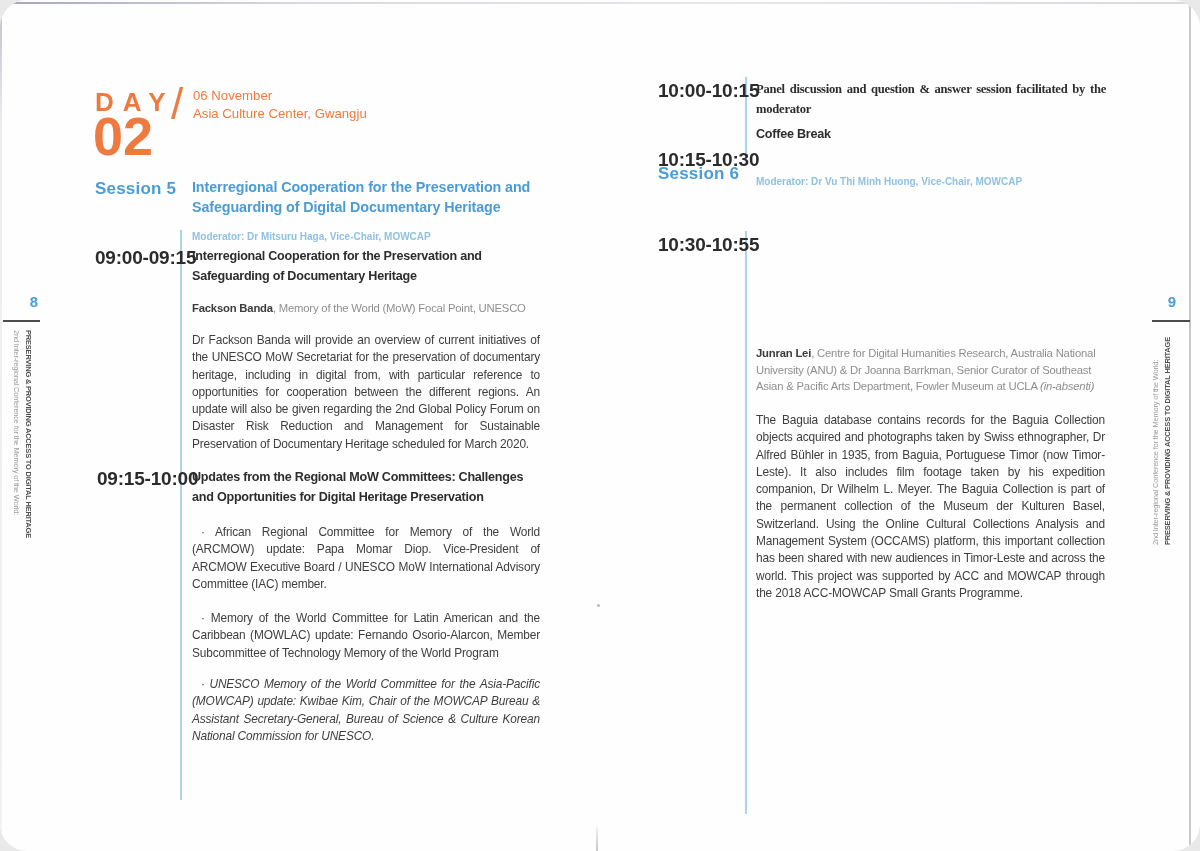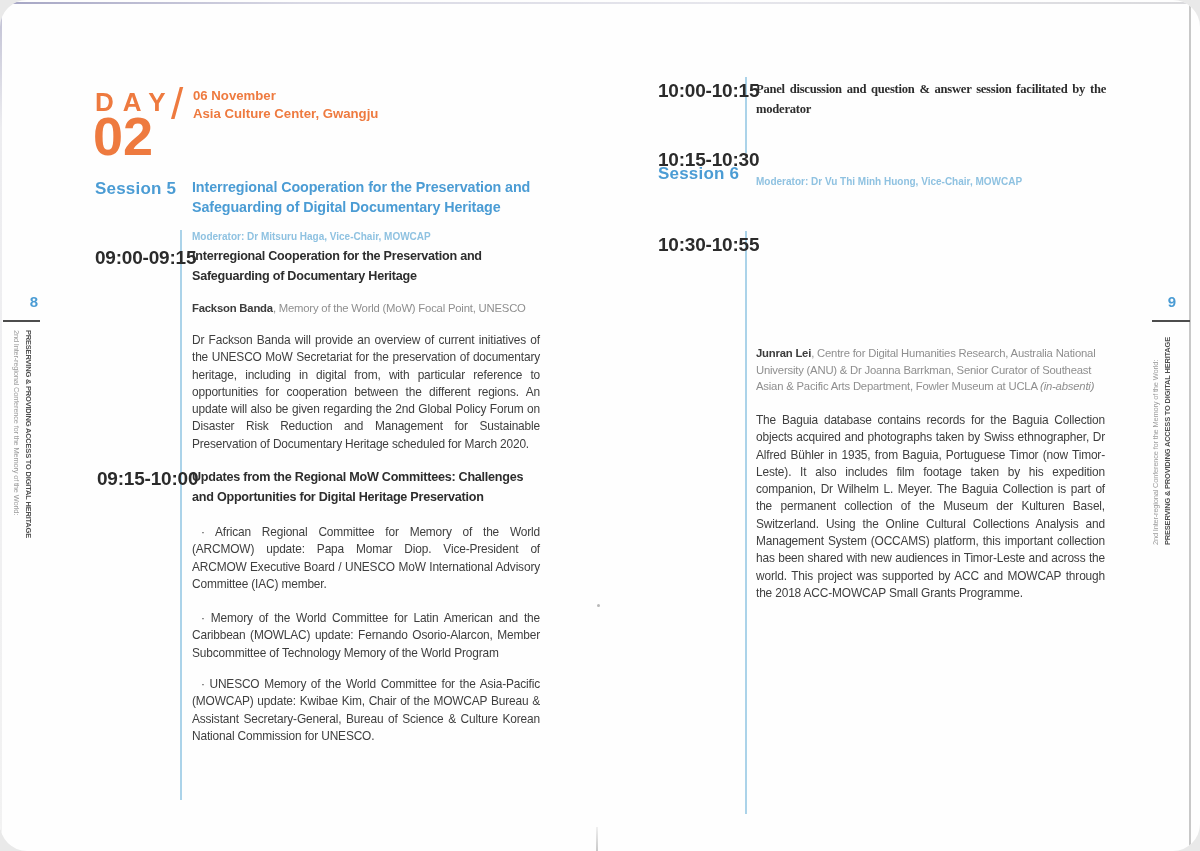--- a/index.html
+++ b/index.html
@@ -15,21 +15,21 @@
   .edge-top{left:0;top:2px;width:100%;height:2px;background:linear-gradient(90deg,#a5a5c4,#d8d8e4 25%,#e6e6ec 60%,#d9d9dc);}
   .edge-left{left:0;top:0;width:2px;height:100%;background:linear-gradient(#bdbdd2,#ededf0 15%,#f2f2f2);}
   .edge-right{left:1189px;top:0;width:2px;height:100%;background:#c8c8c8;}
   .speck{left:597px;top:604px;width:3px;height:3px;border-radius:50%;background:#b8b8b8;}
   .fold{left:596px;top:827px;width:2px;height:24px;background:linear-gradient(#f0f0f0,#c9c9c9);}
 
   
   .day-label{font-size:26px;font-weight:bold;letter-spacing:9px;color:var(--orange);}
   .day-number{font-size:54px;line-height:50px;font-weight:bold;color:var(--orange);}
   .day-slash{font-size:44px;line-height:44px;font-weight:400;color:var(--orange);}
-  .day-meta{font-size:13.2px;line-height:17.5px;font-weight:bold;color:var(--orange);}
+  .day-meta{font-size:13.2px;line-height:17.5px;font-weight:normal;color:var(--orange);}
 
   
   .session-label{font-size:17px;font-weight:bold;color:var(--blue);letter-spacing:.2px;}
   .session-title{font-size:14.3px;line-height:20px;font-weight:bold;color:var(--blue);letter-spacing:-.1px;}
   .moderator{font-size:10px;line-height:12px;color:var(--ltblue);margin-top:14px;font-weight:bold;}
 
   
   .time{font-size:19px;font-weight:bold;color:#2b2b2b;letter-spacing:-.2px;}
   .rtitle{font-size:12.6px;line-height:19.8px;font-weight:bold;color:#2d2d2d;letter-spacing:-.25px;}
   .just{text-align:justify;font-family:Liberation Serif, serif;}
@@ -83,35 +83,36 @@
   <div class="abs rtitle" style="left:192px;top:247px;width:350px;">Interregional Cooperation for the Preservation and Safeguarding of Documentary Heritage</div>
   <div class="abs speaker" style="left:192px;top:300px;width:352px;">
     <span class="nm">Fackson Banda</span><span>, Memory of the World (MoW) Focal Point, UNESCO</span>
   </div>
   <div class="abs body-par" style="left:192px;top:332px;width:348px;">Dr Fackson Banda will provide an overview of current initiatives of the UNESCO MoW Secretariat for the preservation of documentary heritage, including in digital from, with particular reference to opportunities for cooperation between the different regions. An update will also be given regarding the 2nd Global Policy Forum on Disaster Risk Reduction and Management for Sustainable Preservation of Documentary Heritage scheduled for March 2020.</div>
 
   <div class="abs time" style="left:97px;top:468px;">09:15-10:00</div>
   <div class="abs rtitle" style="left:192px;top:468px;width:350px;">Updates from the Regional MoW Committees: Challenges and Opportunities for Digital Heritage Preservation</div>
   <div class="abs body-par bullet" style="left:192px;top:524px;width:348px;">· African Regional Committee for Memory of the World (ARCMOW) update: Papa Momar Diop. Vice-President of ARCMOW Executive Board / UNESCO MoW International Advisory Committee (IAC) member.</div>
   <div class="abs body-par bullet" style="left:192px;top:610px;width:348px;">· Memory of the World Committee for Latin American and the Caribbean (MOWLAC) update: Fernando Osorio-Alarcon, Member Subcommittee of Technology Memory of the World Program</div>
-  <div class="abs body-par bullet" style="left:192px;top:676px;width:348px;">· UNESCO Memory of the World Committee for the Asia-Pacific (MOWCAP) update: Kwibae Kim, Chair of the MOWCAP Bureau &amp; Assistant Secretary-General, Bureau of Science &amp; Culture Korean National Commission for UNESCO.</div>
+  <div class="abs body-par bullet" style="left:192px;top:676px;width:348px;font-style:italic;">· UNESCO Memory of the World Committee for the Asia-Pacific (MOWCAP) update: Kwibae Kim, Chair of the MOWCAP Bureau &amp; Assistant Secretary-General, Bureau of Science &amp; Culture Korean National Commission for UNESCO.</div>
 
   <div class="abs pagenum" style="left:0;top:293px;width:38px;text-align:right;">8</div>
   <div class="abs pagerule" style="left:3px;top:320px;width:37px;"></div>
   <div class="abs spine spine-l" style="left:10px;top:330px;">
     <div class="spine-light">2nd Inter-regional Conference for the Memory of the World:</div>
     <div class="spine-bold">PRESERVING &amp; PROVIDING ACCESS TO DIGITAL HERITAGE</div>
   </div>
 
   <div class="abs vrule" style="left:745px;top:77px;height:76px;"></div>
 
   <div class="abs time" style="left:658px;top:80px;">10:00-10:15</div>
   <div class="abs rtitle just" style="left:756px;top:80px;width:350px;">Panel discussion and question &amp; answer session facilitated by the moderator</div>
 
   <div class="abs time" style="left:658px;top:125px;margin-top:24px;">10:15-10:30</div>
+  <div class="abs rtitle" style="left:756px;top:125px;width:350px;">Coffee Break</div>
 
   <div class="abs session-label" style="left:658px;top:164px;">Session 6</div>
   <div class="abs" style="left:756px;top:162px;width:362px;">
     <div class="moderator">Moderator: Dr Vu Thi Minh Huong, Vice-Chair, MOWCAP</div>
   </div>
 
   <div class="abs vrule" style="left:745px;top:231px;height:583px;"></div>
 
   <div class="abs time" style="left:658px;top:234px;text-align:center;">10:30-10:55</div>
   <div class="abs speaker" style="left:756px;top:345px;width:350px;">

